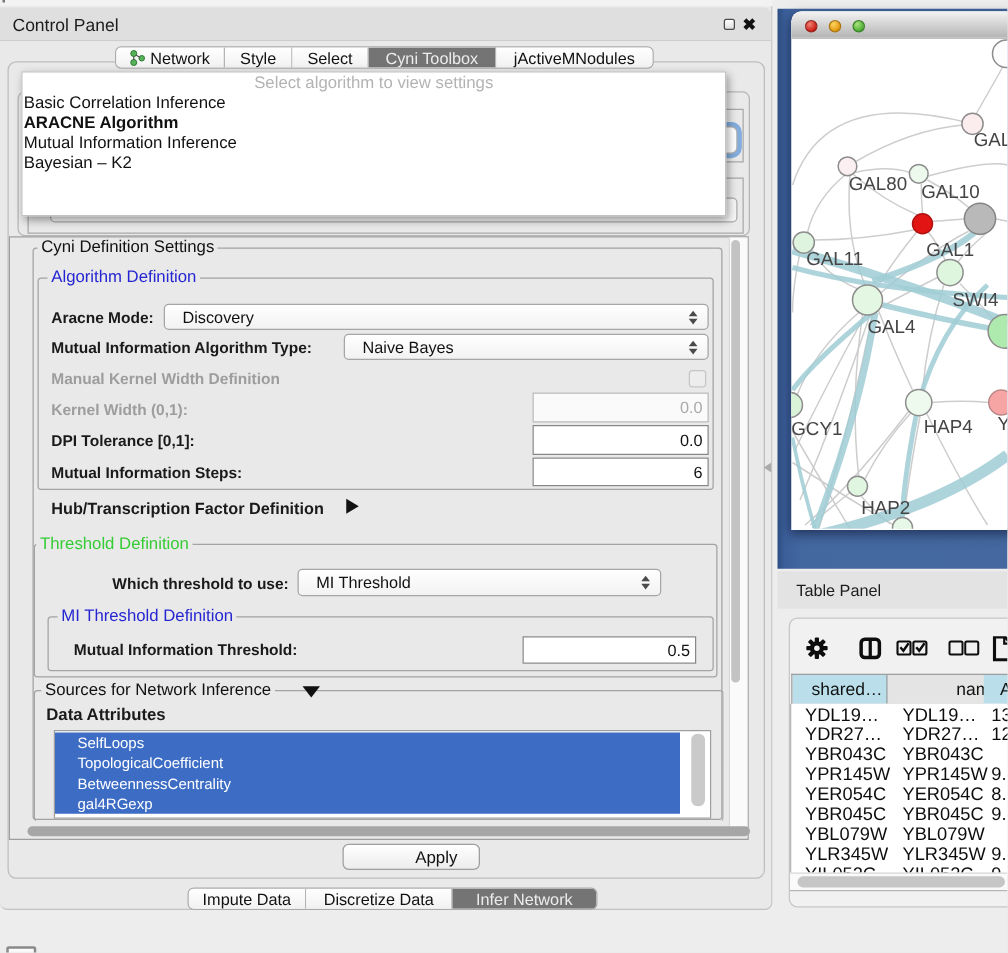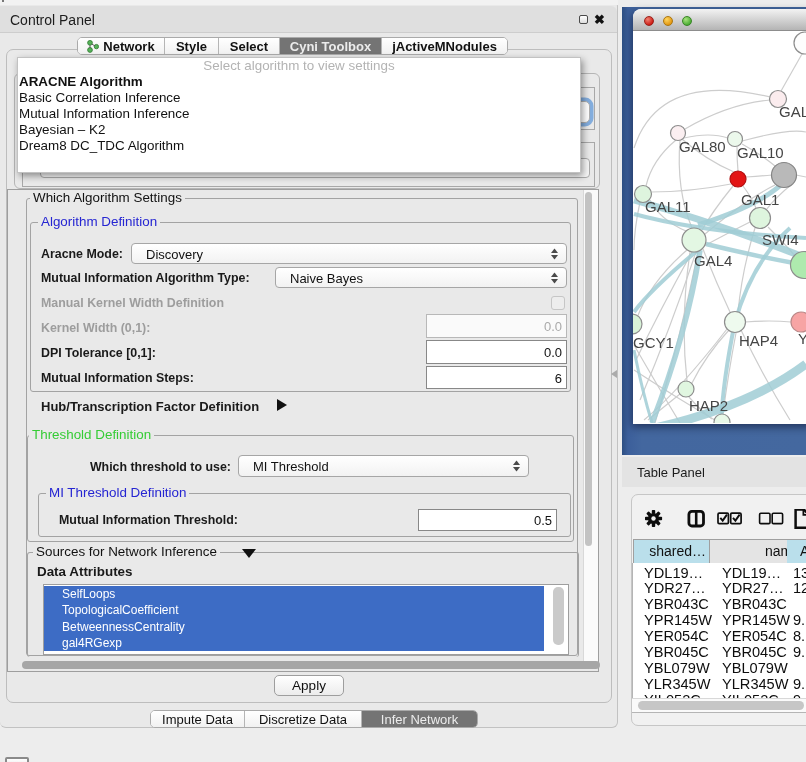--- a/index.html
+++ b/index.html
@@ -48,21 +48,21 @@
      border-radius:5px;box-shadow:0 0 0 3.5px rgba(105,158,218,0.8);"></div>
 <div class="abs" style="left:22px;top:142px;width:571px;height:43px;background:#e9e9e9;border:1px solid #a8a8a8;"></div>
 <div class="abs" style="left:40px;top:158px;width:548px;height:18px;background:#f6f6f6;border:1px solid #ababab;border-radius:4px;"></div>
 
 <div class="abs" style="left:7px;top:189px;width:590px;height:481px;background:#e9e9e9;border:1px solid #9e9e9e;"></div>
 <div class="abs" style="left:583px;top:190px;width:14px;height:479px;background:#fafafa;border-left:1px solid #d8d8d8;"></div>
 <div class="abs" style="left:585px;top:192px;width:7px;height:354px;background:#c3c3c3;border-radius:4px;"></div>
 <div class="abs" style="left:22px;top:661px;width:578px;height:8px;background:#a6a6a6;border-radius:4px;"></div>
 
 <div class="gbox" style="left:26px;top:198px;width:550px;height:456px;"></div>
-<div class="gtitle" style="left:30px;top:198px;color:#111;">Which Algorithm Settings</div>
+<div class="gtitle" style="left:30px;top:198px;color:#111;">Cyni Definition Settings</div>
 
 <div class="gbox" style="left:30px;top:222px;width:539px;height:168px;"></div>
 <div class="gtitle" style="left:38px;top:222px;color:#2525d2;">Algorithm Definition</div>
 
 <div class="lbl" style="left:41px;top:247px;">Aracne Mode:</div>
 <div class="combo" style="left:131px;top:243px;width:434px;height:19px;">
   <span class="ct">Discovery</span>
   <svg class="carr" width="9" height="14">
       <path d="M4.5,1.5 L8,6 L1,6 Z" fill="#4a4a4a"></path>
       <path d="M4.5,12.5 L1,8 L8,8 Z" fill="#4a4a4a"></path>
@@ -129,56 +129,55 @@
 
 <div class="abs" style="left:43px;top:584px;width:524px;height:69px;background:#fff;border:1px solid #9e9e9e;overflow:hidden;">
   <div class="abs" style="left:0;top:1px;width:500px;height:65px;background:#3d6cc5;"></div>
   <div class="abs" style="left:3px;top:1px;font-size:12px;color:#fff;line-height:16.3px;margin-left:15px;">
     SelfLoops<br>TopologicalCoefficient<br>BetweennessCentrality<br>gal4RGexp
   </div>
   <div class="abs" style="left:509px;top:2px;width:11px;height:58px;background:#cacaca;border-radius:5px;"></div>
 </div>
 
 <div class="abs" style="left:274px;top:675px;width:68px;height:19px;background:linear-gradient(#ffffff,#ececec);
-     border:1px solid #9e9e9e;border-radius:5px;text-align:center;line-height:19px;font-size:13.5px;color:#111;">Apply</div>
+     border:1px solid #9e9e9e;border-radius:5px;text-align:center;line-height:19px;font-size:13.5px;color:#111;padding-left:40px;">Apply</div>
 
 <div class="seg" style="left:150px;top:710px;">
   <div class="tb" style="width:93px;">Impute Data</div>
   <div class="tb" style="width:116px;">Discretize Data</div>
   <div class="tb sel" style="width:115px;">Infer Network</div>
 </div>
 
 <div class="abs" style="left:611px;top:370px;width:0;height:0;border-right:6px solid #ababab;
      border-top:4px solid transparent;border-bottom:4px solid transparent;"></div>
 
 <div class="abs" style="left:5px;top:757px;width:20px;height:10px;border:2px solid #8a8a8a;
      background:linear-gradient(#fff,#ddd);border-radius:2px;"></div>
 
-<div class="seg" style="left:77px;top:37px;font-weight:bold;">
+<div class="seg" style="left:92px;top:37px;">
   <div class="tb" style="width:86px;"><svg width="12" height="13" style="margin-right:4px;">
         <circle cx="3" cy="2.8" r="2.4" fill="#57b35a" stroke="#2d7a30" stroke-width="0.8"></circle>
         <circle cx="3" cy="10" r="2.4" fill="#57b35a" stroke="#2d7a30" stroke-width="0.8"></circle>
         <circle cx="9.4" cy="6.6" r="2.2" fill="#57b35a" stroke="#2d7a30" stroke-width="0.8"></circle>
         <path d="M3,5 L3,8 M4.8,4 L8,6" stroke="#555" stroke-width="1"></path>
       </svg>Network</div>
   <div class="tb" style="width:53px;text-align:center;">Style</div>
   <div class="tb" style="width:60px;">Select</div>
   <div class="tb sel" style="width:101px;">Cyni Toolbox</div>
   <div class="tb" style="width:125px;">jActiveMNodules</div>
 </div>
 
 <div class="abs" style="left:17px;top:57px;width:562px;height:114px;background:#ffffff;
      border:1px solid #c2c2c2;box-shadow:2px 3px 7px rgba(0,0,0,0.4);z-index:30;
      font-size:13.4px;color:#111;">
   <div style="height:16px;line-height:16px;text-align:center;color:#b3b3b3;">Select algorithm to view settings</div>
+  <div style="height:16px;line-height:16px;padding-left:1px;">Basic Correlation Inference</div>
   <div style="height:16px;line-height:16px;padding-left:1px;font-weight:bold;">ARACNE Algorithm</div>
-  <div style="height:16px;line-height:16px;padding-left:1px;">Basic Correlation Inference</div>
   <div style="height:16px;line-height:16px;padding-left:1px;">Mutual Information Inference</div>
   <div style="height:16px;line-height:16px;padding-left:1px;">Bayesian – K2</div>
-  <div style="height:16px;line-height:16px;padding-left:1px;">Dream8 DC_TDC Algorithm</div>
 </div>
 
 <div class="abs" style="left:622px;top:7px;width:184px;height:448px;
      background:linear-gradient(90deg,#2e4f82 0px,#3c5f9b 6px,#43679f 20px,#44689f 100%);"></div>
 
 <div class="abs" style="left:633px;top:9px;width:180px;height:415px;background:#fff;
      border-radius:8px 0 0 0;box-shadow:-1px 3px 9px rgba(0,0,25,0.5);overflow:hidden;">
   <div style="position:absolute;left:0;top:0;width:100%;height:21px;
        background:linear-gradient(#f3f3f3,#b4b4b4);border-bottom:1px solid #8d8d8d;border-radius:8px 0 0 0;"></div>
   <div style="position:absolute;left:11px;top:7px;width:10px;height:10px;border-radius:50%;

